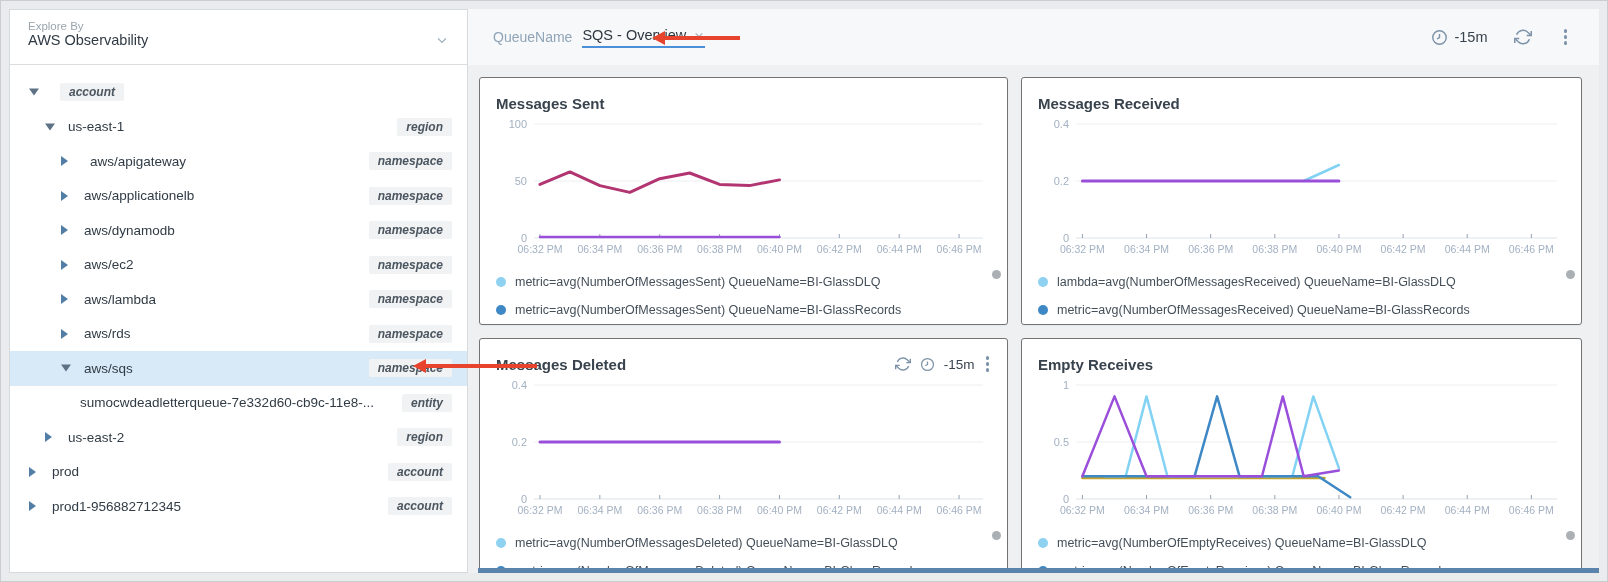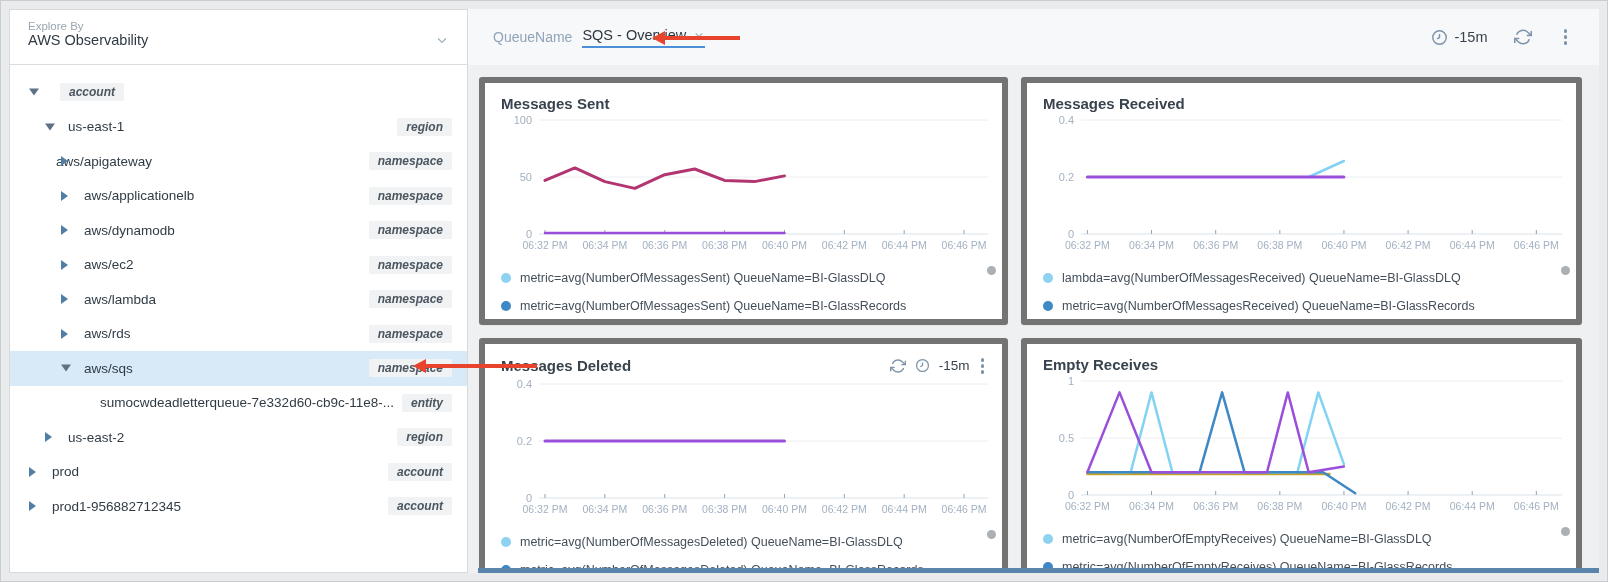--- a/index.html
+++ b/index.html
@@ -33,21 +33,21 @@
   .dash-title{font-size:14.5px;color:#2e3740;}
   .tb-right{margin-left:auto;display:flex;align-items:center;color:#7d93a9;}
   .tb-time{display:flex;align-items:center;gap:6px;}
   .tb-time-txt{font-size:14.5px;color:#39434d;}
   .icon-btn{cursor:pointer;display:flex;align-items:center;}
   .kebab{display:flex;flex-direction:column;gap:2.5px;cursor:pointer;padding:2px;}
   .kebab i{width:3.5px;height:3.5px;border-radius:50%;background:#7d93a9;}
   
   .grid{display:grid;grid-template-columns:529px 1fr;grid-auto-rows:248px;gap:13px;
         padding:12px 17px 0 11px;}
-  .panel{background:#fff;border:6px solid #737373;border-radius:3px;box-sizing:border-box;
+  .panel{background:#fff;border:1px solid #737373;border-radius:3px;box-sizing:border-box;
          box-shadow:0 1px 2px rgba(0,0,0,.04);padding:12px 16px 0 16px;display:flex;flex-direction:column;overflow:hidden;}
   .phead{height:26px;display:flex;align-items:center;justify-content:space-between;}
   .ptitle{font-size:15px;font-weight:700;color:#39434d;}
   .pctrls{display:flex;align-items:center;gap:9px;color:#7d93a9;}
   .pctrl-time{font-size:13.5px;color:#3a444e;}
   .pchart{height:146px;}
   .pchart svg{display:block;}
   .plegend{position:relative;padding-top:6px;}
   .lrow{height:28px;display:flex;align-items:center;gap:9px;cursor:pointer;}
   .ldot{width:10px;height:10px;border-radius:50%;flex:none;}
@@ -79,21 +79,21 @@
     <div class="tree" id="tree">
         <div class="trow" style="padding-left: 42px;">
           <span class="tw tw-exp" style="left: 19px;"></span>
           <span class="tbadge">account</span>
         </div>
         <div class="trow" style="padding-left: 58px;">
           <span class="tw tw-exp" style="left: 35px;"></span>
           <span class="tlabel">us-east-1</span>
           <span class="tbadge">region</span>
         </div>
-        <div class="trow" style="padding-left: 46px;">
+        <div class="trow" style="padding-left: 80px;">
           <span class="tw tw-col" style="left: 51px;"></span>
           <span class="tlabel">aws/apigateway</span>
           <span class="tbadge">namespace</span>
         </div>
         <div class="trow" style="padding-left: 74px;">
           <span class="tw tw-col" style="left: 51px;"></span>
           <span class="tlabel">aws/applicationelb</span>
           <span class="tbadge">namespace</span>
         </div>
         <div class="trow" style="padding-left: 74px;">
@@ -114,21 +114,21 @@
         <div class="trow" style="padding-left: 74px;">
           <span class="tw tw-col" style="left: 51px;"></span>
           <span class="tlabel">aws/rds</span>
           <span class="tbadge">namespace</span>
         </div>
         <div class="trow sel" style="padding-left: 74px;">
           <span class="tw tw-exp" style="left: 51px;"></span>
           <span class="tlabel">aws/sqs</span>
           <span class="tbadge">namespace</span>
         </div>
-        <div class="trow" style="padding-left: 90px;">
+        <div class="trow" style="padding-left: 70px;">
           <span class="tlabel">sumocwdeadletterqueue-7e332d60-cb9c-11e8-...</span>
           <span class="tbadge">entity</span>
         </div>
         <div class="trow" style="padding-left: 58px;">
           <span class="tw tw-col" style="left: 35px;"></span>
           <span class="tlabel">us-east-2</span>
           <span class="tbadge">region</span>
         </div>
         <div class="trow" style="padding-left: 42px; gap: 48px;">
           <span class="tw tw-col" style="left: 19px;"></span>

